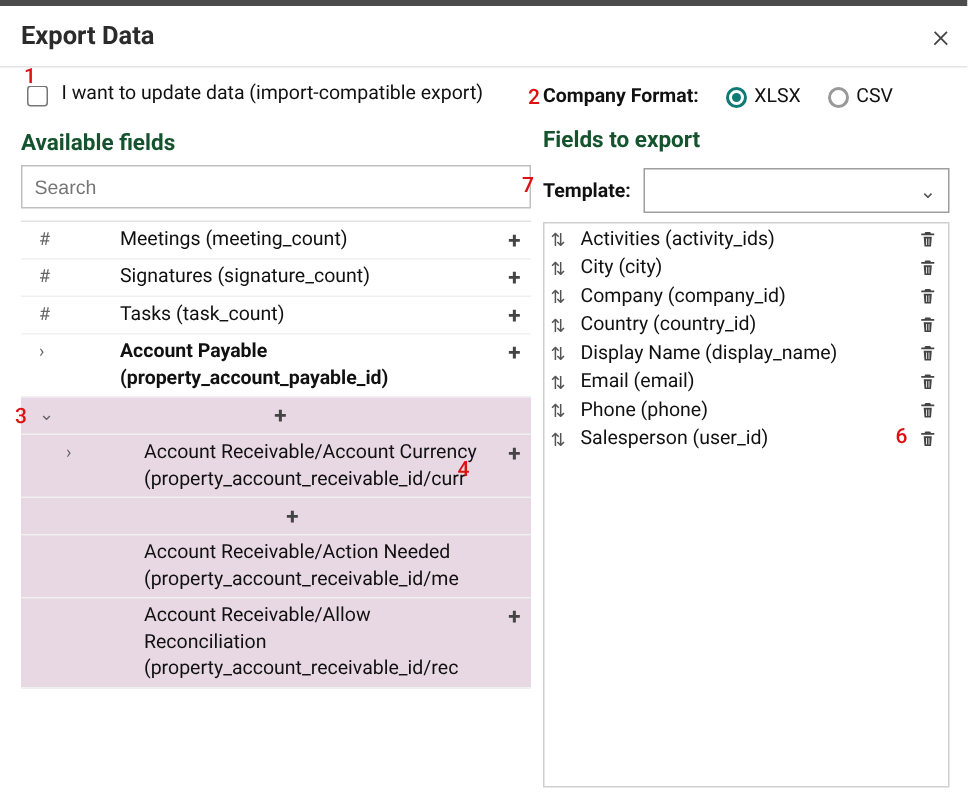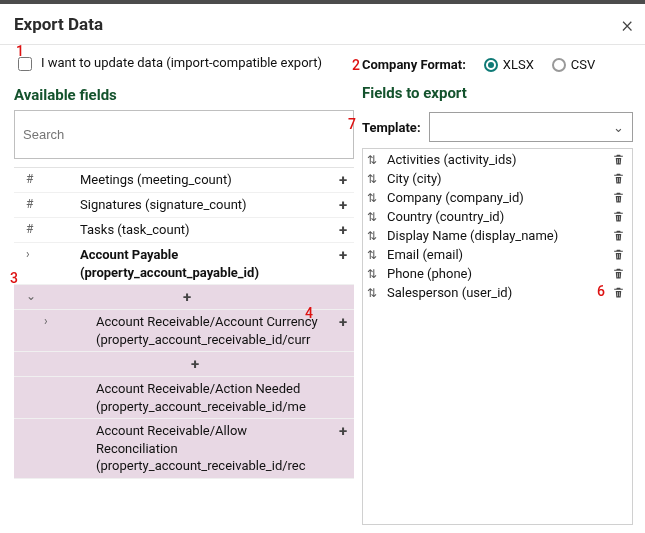--- a/index.html
+++ b/index.html
@@ -64,21 +64,21 @@
   }
   .section-title {
     font-size: 15px;
     font-weight: 700;
     margin: 4px 0 6px 0;
     color: #14532d;
   }
   .search-wrap { margin-bottom: 8px; }
   .search-wrap input {
     width: 100%;
-    padding: 16px 8px;
+    padding: 6px 8px;
     border: 1px solid #bfbfbf;
     font-size: 13px;
     outline: none;
   }
   .tree-scroll {
     border-top: 1px solid #e2e2e2;
     overflow-y: scroll;
     flex: 1;
     position: relative;
   }

